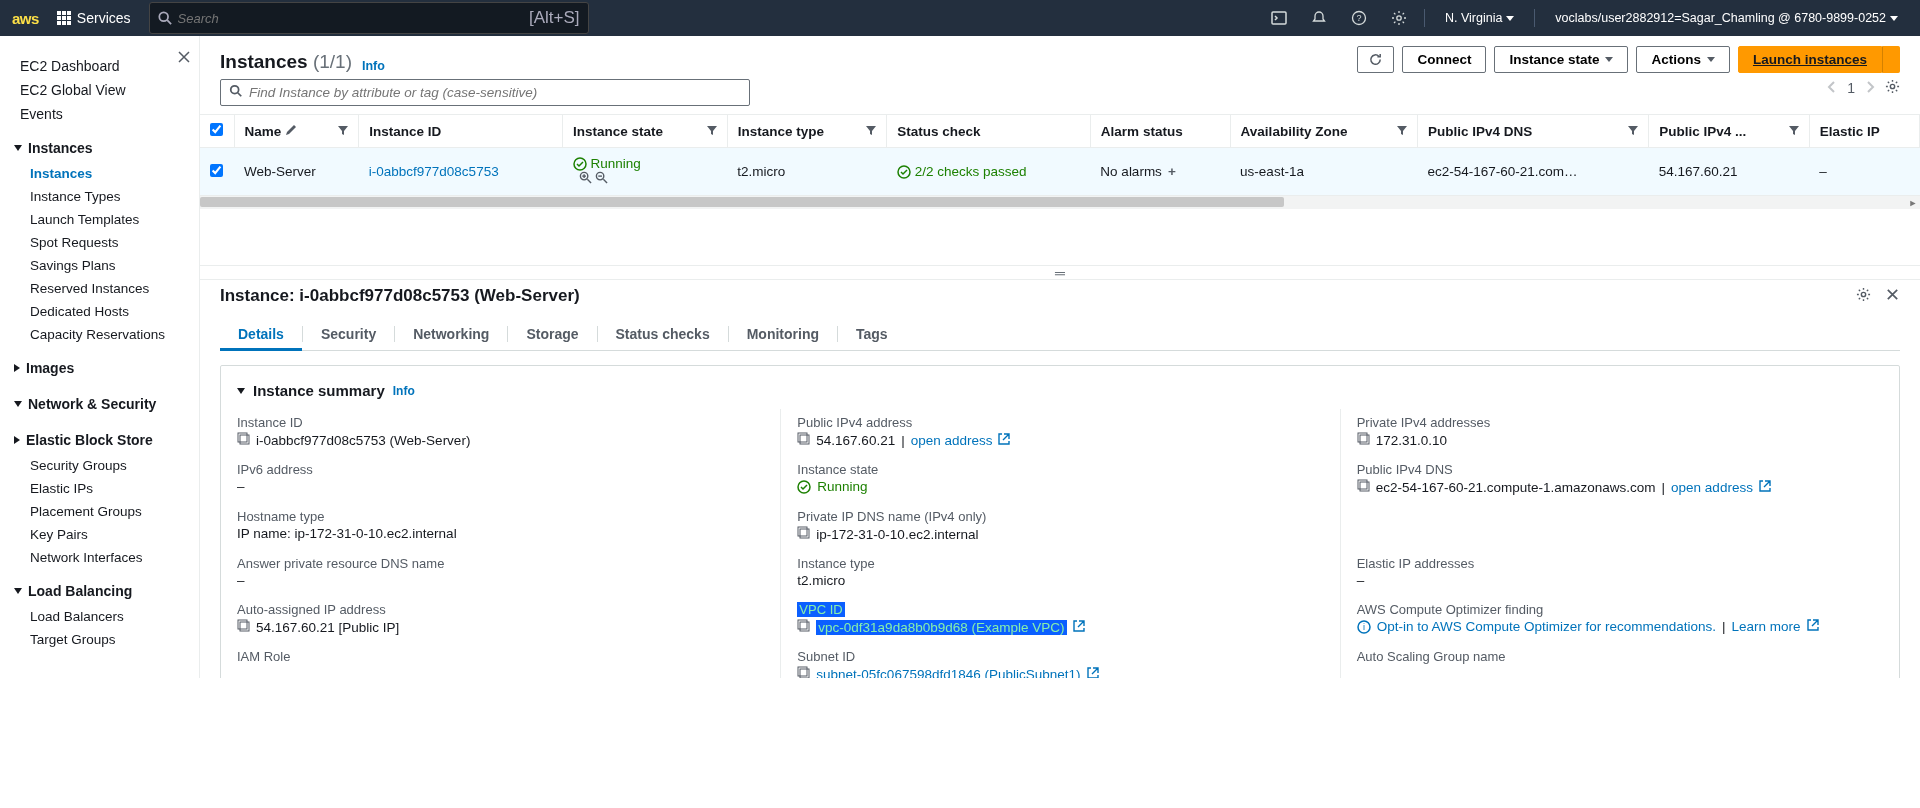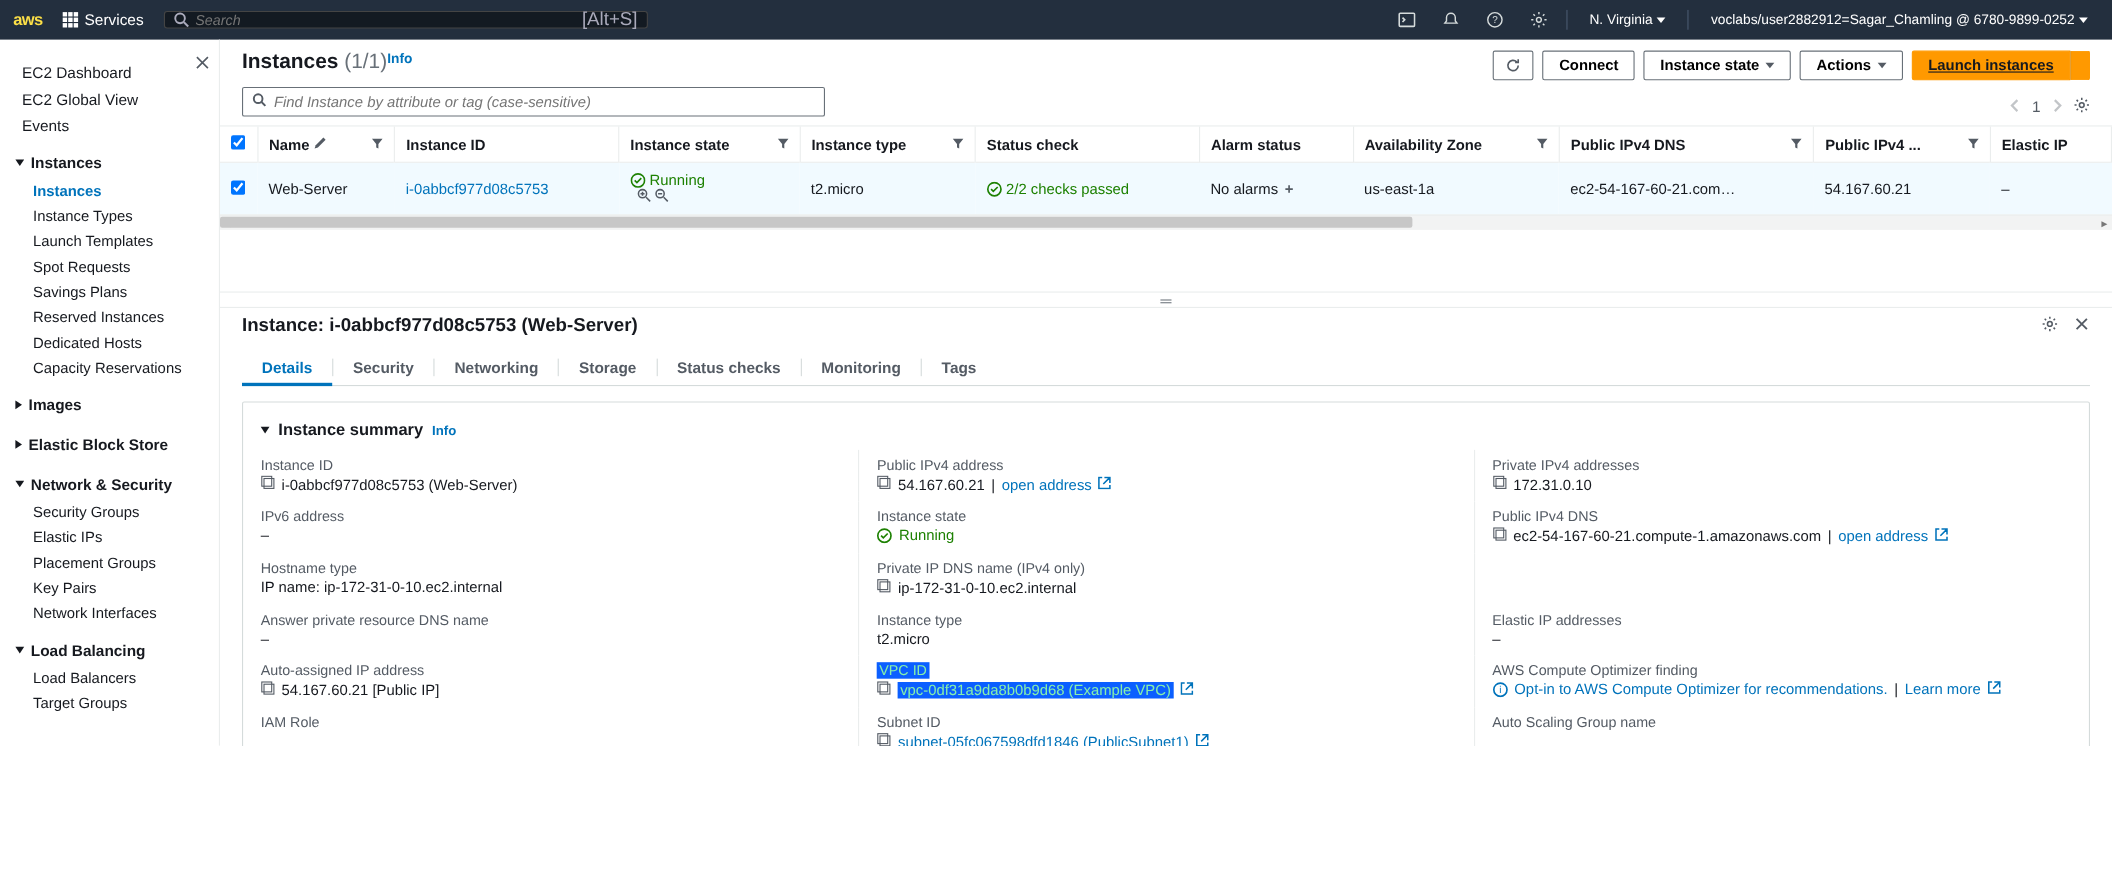--- a/index.html
+++ b/index.html
@@ -3,21 +3,21 @@
 <meta charset="utf-8">
 <style>
   * { margin: 0; padding: 0; box-sizing: border-box; }
   body { font-family: "Amazon Ember", "Helvetica Neue", Arial, sans-serif; font-size: 14px; color: #16191f; background:#fff; }
   
   .topnav { height:36px; background:#232f3e; color:#fff; display:flex; align-items:center; padding:0 12px; gap:10px; }
   .aws-logo { font-weight:700; font-size:15px; color:#fde047; letter-spacing:-0.5px; display:flex; align-items:center; }
   .services-btn { display:flex; align-items:center; gap:6px; padding:4px 8px; cursor:pointer; }
   .grid-icon { display:grid; grid-template-columns:repeat(3,4px); grid-template-rows:repeat(3,4px); gap:1px; }
   .grid-icon span { background:#fff; width:4px; height:4px; }
-  .search-wrap { flex:0 0 440px; display:flex; align-items:center; background:#131a22; border:1px solid #444; border-radius:3px; height:16px; padding:0 8px; position:relative; }
+  .search-wrap { flex:0 0 440px; display:flex; align-items:center; background:#131a22; border:1px solid #444; border-radius:3px; height:32px; padding:0 8px; position:relative; }
   .search-wrap input { background:transparent; border:none; color:#aaa; font-style:italic; flex:1; outline:none; font-size:13px; }
   .search-icon-svg { width:14px; height:14px; fill:#aab; margin-right:6px; }
   .alt-s { position:absolute; right:8px; color:#aab; font-size:17px; }
   .topnav-spacer { flex:1; }
   .topnav-icon { width:30px; display:flex; justify-content:center; align-items:center; cursor:pointer; }
   .topnav-icon svg { width:16px; height:16px; fill:#d5dbdb; }
   .region, .user { display:flex; align-items:center; gap:4px; padding:0 10px; cursor:pointer; font-size:12.5px; color:#fff; }
   .caret { width:0; height:0; border-left:4px solid transparent; border-right:4px solid transparent; border-top:5px solid #fff; }
   .vdiv { width:1px; height:18px; background:#4a5a70; }
   
@@ -28,33 +28,33 @@
   .close-sb { position:absolute; right:8px; top:-4px; cursor:pointer; }
   .close-sb svg{ width:14px; height:14px; stroke:#545b64; }
   .sb-section-head { display:flex; align-items:center; gap:6px; font-weight:700; padding:14px 16px 6px 14px; cursor:pointer; }
   .tri { width:0;height:0;border-left:4px solid transparent;border-right:4px solid transparent;border-top:6px solid #16191f; }
   .tri.right { border-top:4px solid transparent;border-bottom:4px solid transparent;border-left:6px solid #16191f; border-right:none; }
   .sb-items { padding-left:30px; }
   .sb-items a { display:block; padding:4px 0; color:#16191f; text-decoration:none; font-size:13.5px; }
   .sb-items a.active { color:#0073bb; font-weight:700; }
   
   .main { flex:1; display:flex; flex-direction:column; }
-  .page-head { display:flex; align-items:flex-start; padding:10px 20px 0 20px; }
+  .page-head { display:flex; align-items:flex-end; padding:10px 20px 0 20px; gap:10px; }
   .page-title { font-size:19px; font-weight:400; }
   .page-title .count { color:#687078; }
   .info-link { color:#0073bb; font-weight:700; font-size:12.5px; cursor:pointer; }
   .page-actions { margin-left:auto; display:flex; gap:8px; align-items:center; }
   .btn { border:1px solid #687078; background:#fff; padding:5px 14px; border-radius:2px; font-weight:700; cursor:pointer; display:flex; align-items:center; gap:6px; font-size:13.5px; }
   .btn.icon { padding:5px 10px; }
   .btn.primary { background:#ff9900; border-color:#ff9900; color:#16191f; }
   .btn .caret-d { width:0;height:0;border-left:4px solid transparent;border-right:4px solid transparent;border-top:5px solid #545b64; }
   .btn-split { display:flex;text-decoration:underline; }
   .btn-split .btn { border-radius:2px 0 0 2px; }
   .btn-split .drop { background:#ff9900; border:1px solid #ff9900; border-left:1px solid #d48100; padding:5px 8px; border-radius:0 2px 2px 0; cursor:pointer; display:flex; align-items:center;}
-  .search-row { padding:6px 20px 8px 20px; display:flex; align-items:flex-end; }
+  .search-row { padding:6px 20px 8px 20px; display:flex; align-items:flex-start; }
   .find-box { width:530px; border:1px solid #687078; border-radius:2px; display:flex; align-items:center; padding:4px 8px; gap:6px; }
   .find-box input { border:none; outline:none; flex:1; font-style:italic; color:#687078; font-size:13.5px; }
   .pager { margin-left:auto; display:flex; align-items:center; gap:10px; color:#545b64; }
   .pager .chev { cursor:pointer; }
   .pager .chev.disabled { opacity:0.35; cursor:default; }
   .chev svg { width:10px; height:14px; stroke:#545b64; fill:none; stroke-width:2; }
   .gear svg { width:15px; height:15px; fill:#545b64; }
   
   .table-wrap { position:relative; border-top:1px solid #eaeded; border-bottom:1px solid #eaeded; }
   .tbl { width:100%; border-collapse:collapse; }
@@ -185,26 +185,26 @@
       <a>Savings Plans</a>
       <a>Reserved Instances</a>
       <a>Dedicated Hosts</a>
       <a>Capacity Reservations</a>
     </div>
     <div class="sb-section-head">
         <span class="tri right"></span>
         <span>Images</span>
       </div>
     <div class="sb-section-head">
+        <span class="tri"></span>
+        <span>Network &amp; Security</span>
+      </div>
+    <div class="sb-section-head">
         <span class="tri right"></span>
         <span>Elastic Block Store</span>
-      </div>
-    <div class="sb-section-head">
-        <span class="tri"></span>
-        <span>Network &amp; Security</span>
       </div>
     <div class="sb-items">
       <a>Security Groups</a>
       <a>Elastic IPs</a>
       <a>Placement Groups</a>
       <a>Key Pairs</a>
       <a>Network Interfaces</a>
     </div>
     <div class="sb-section-head">
         <span class="tri"></span>

